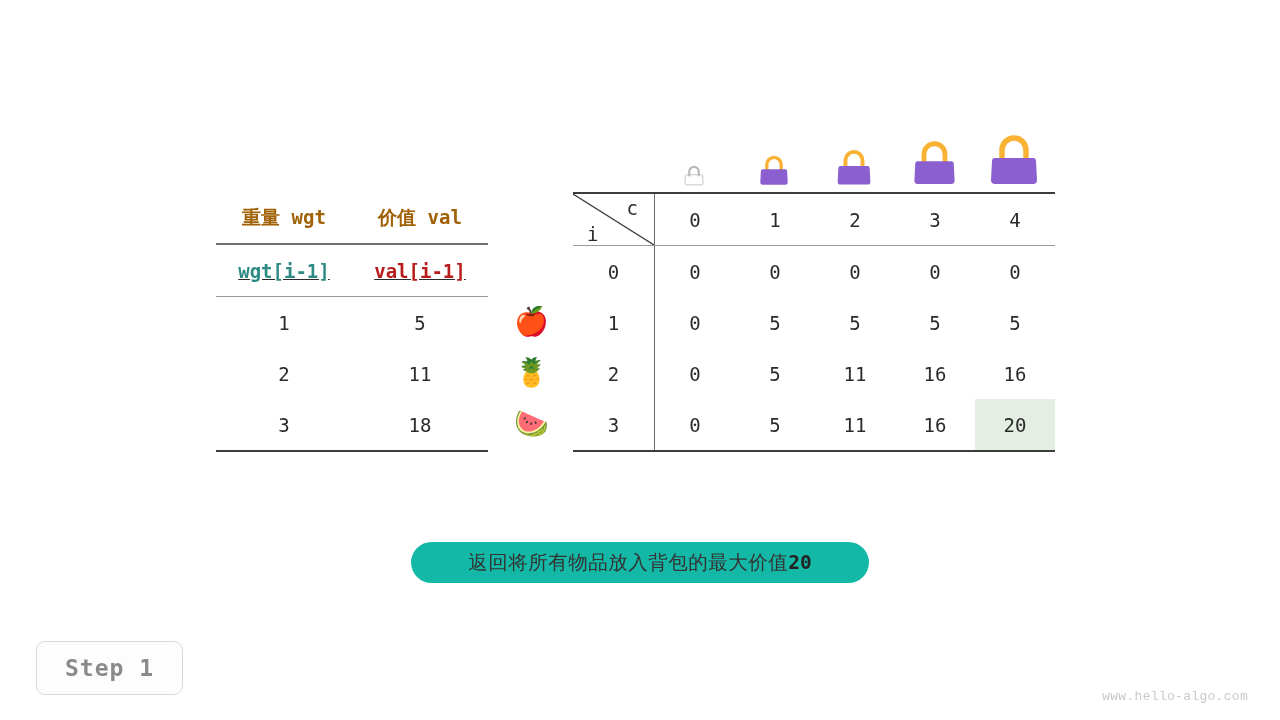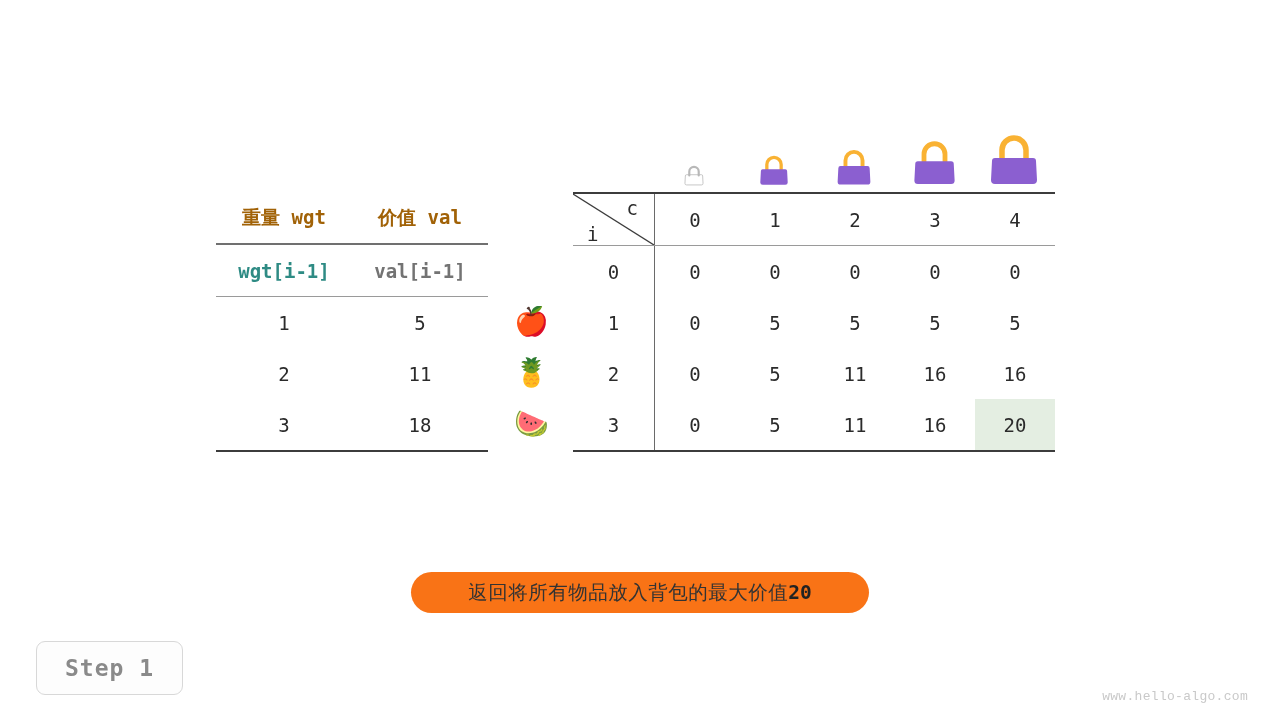--- a/index.html
+++ b/index.html
@@ -41,23 +41,23 @@
     font-size: 19.5px;
     height: 48px;
     vertical-align: middle;
   }
   .it-sub td {
     font-weight: bold;
     font-size: 19.5px;
     height: 50px;
   }
   .it-sub .wgt-key { color: #2e8b84; }
-  .it-sub .val-key { color: #737373; margin-top: 28px; }
+  .it-sub .val-key { color: #b91c1c; margin-top: 28px; }
   .rule-top   { border-bottom: 2.2px solid #707070; }
-  .rule-mid   { border-bottom: 1.6px solid #9a9a9a; }
+  .rule-mid   { border-bottom: 1.6px solid #9a9a9a; text-decoration: underline; }
   .rule-bot   { border-bottom: 2.2px solid #3c3c3c; }
   .it-body td { color: #2b2b2b; font-size: 19px; }
 
   
   .fruits {
     position: absolute;
     left: 508px;
     top: 296px;
     width: 48px;
   }
@@ -143,24 +143,24 @@
   }
   .cell-highlight {
     background: #e4eee2;
     font-weight: bold;
   }
 
   
   #caption {
     position: absolute;
     left: 411px;
-    top: 572px;
+    top: 542px;
     width: 458px;
     height: 41px;
-    background: #f97316;
+    background: #14b8a6;
     border-radius: 21px;
     display: flex;
     align-items: center;
     justify-content: center;
     gap: 0;
   }
   #caption .cap-text {
     font-family: "DejaVu Sans", "Liberation Sans", sans-serif;
     font-size: 19.5px;
     color: #333333;

